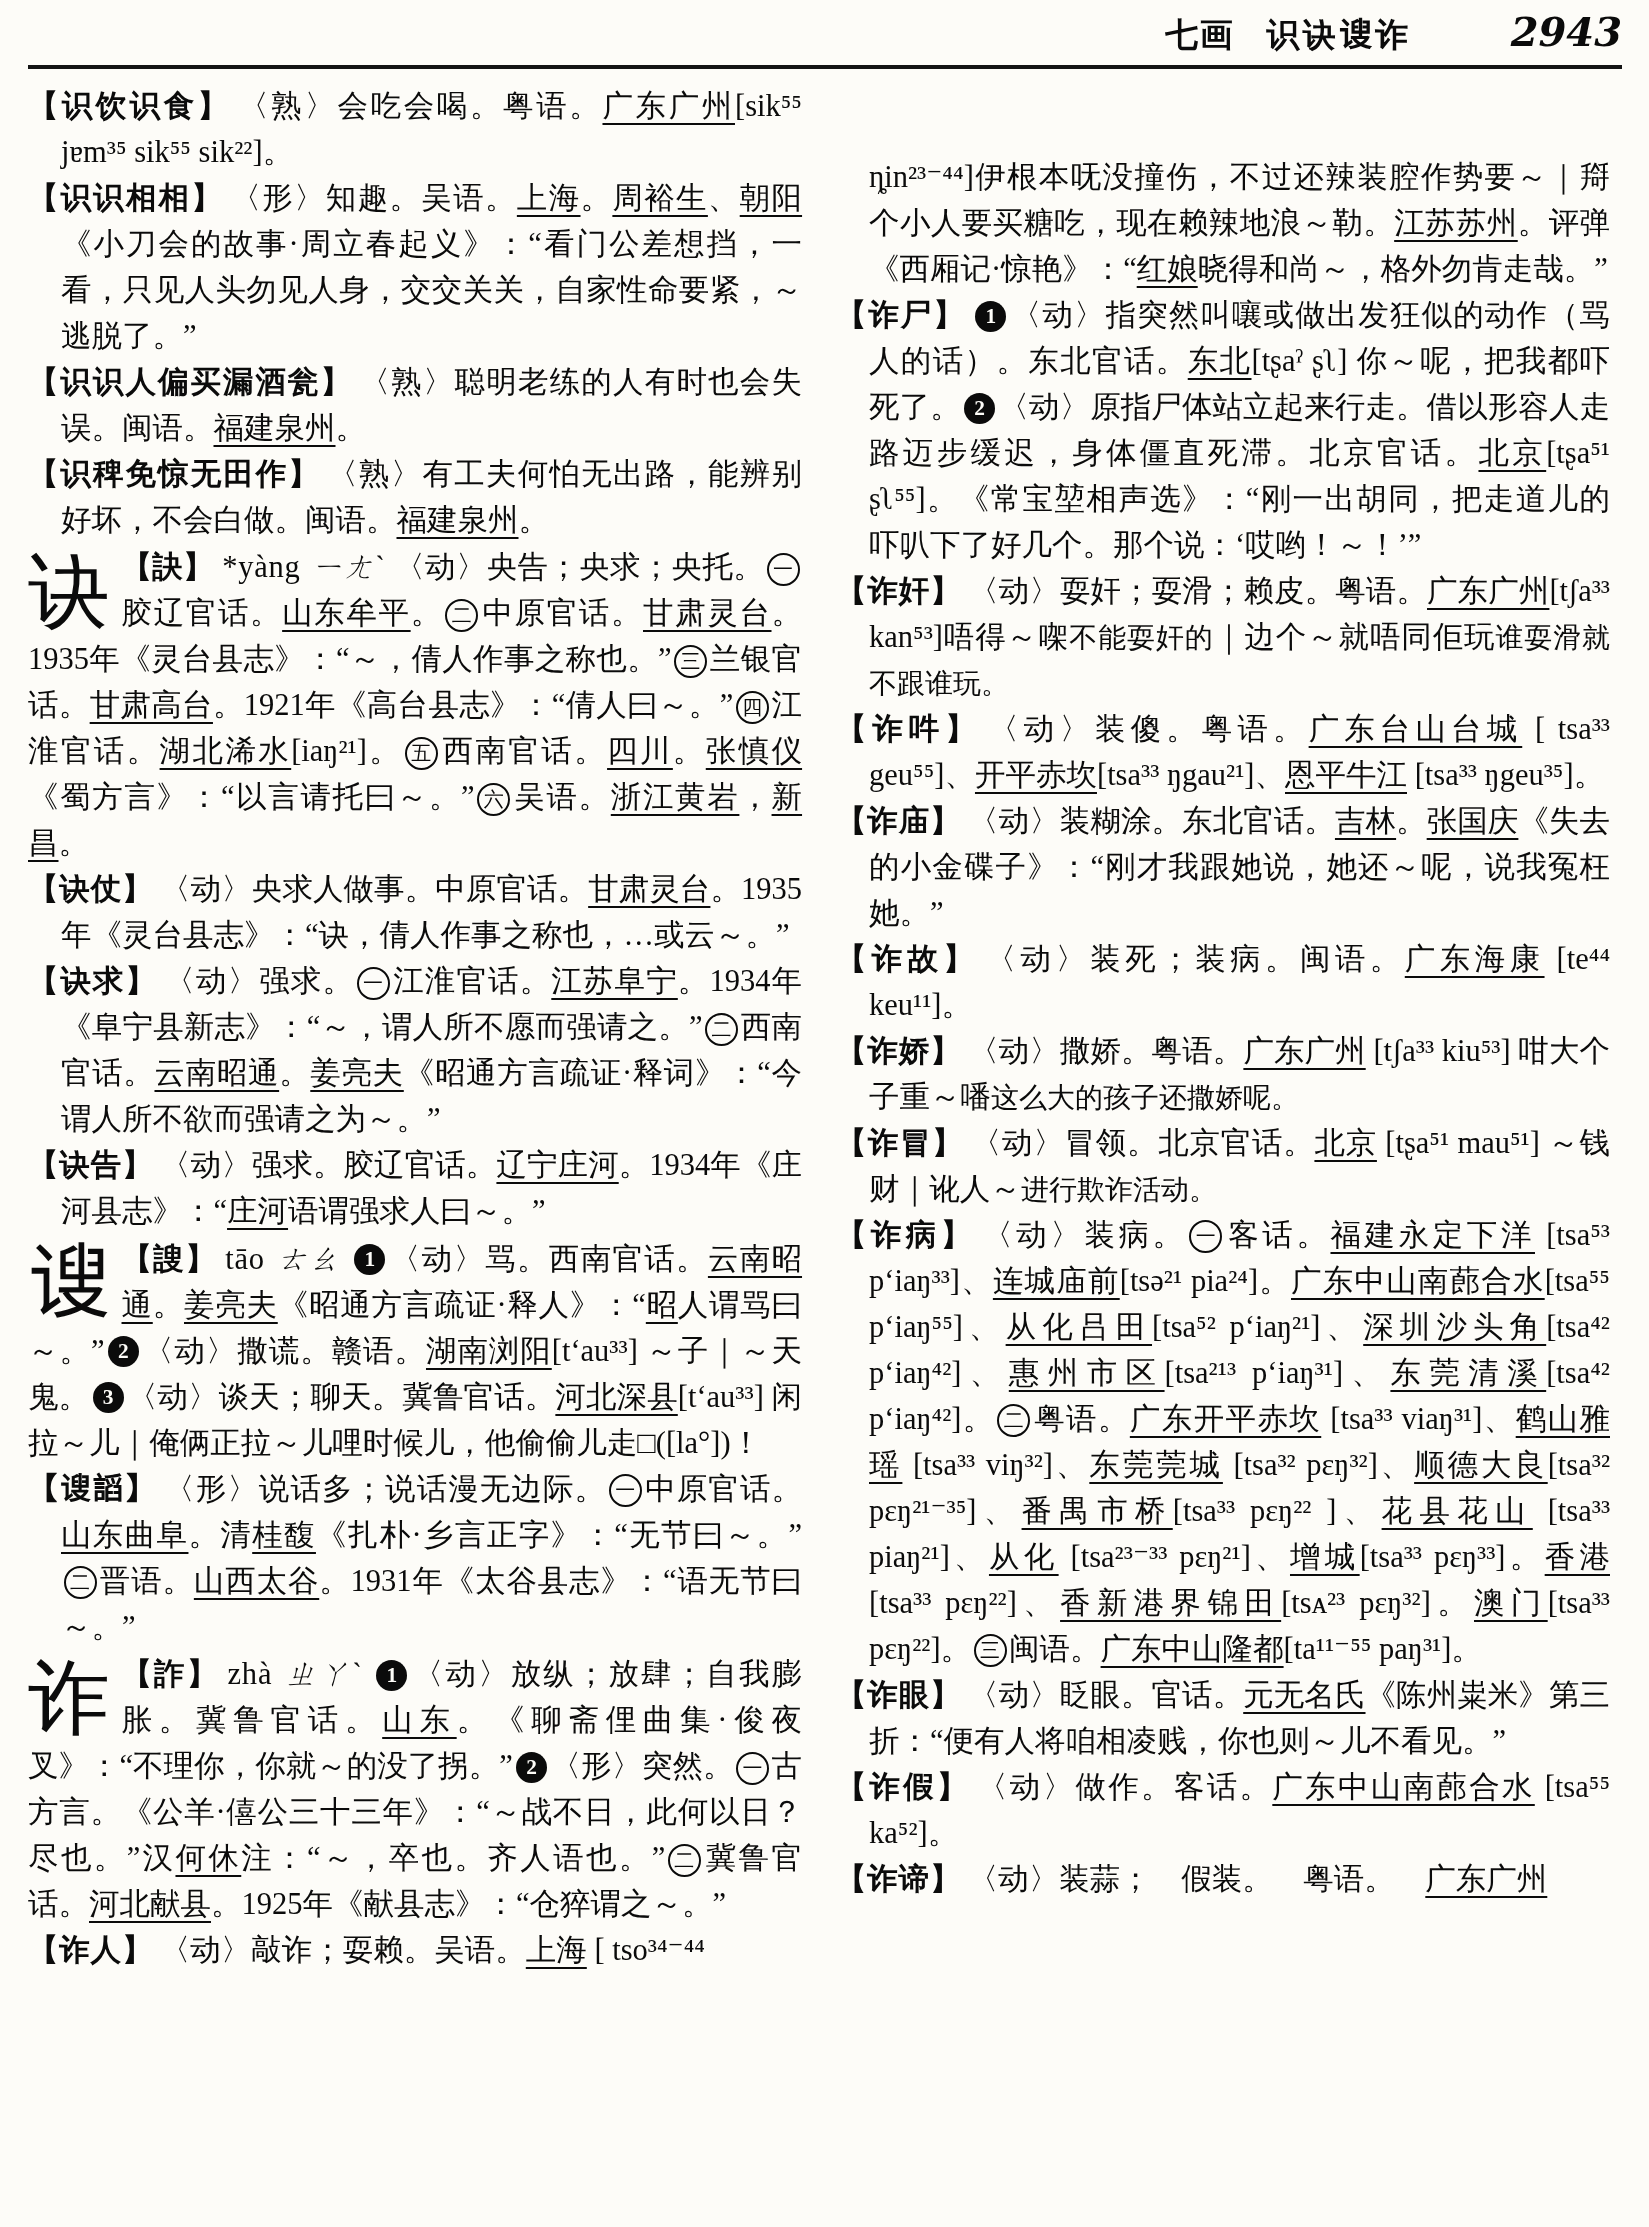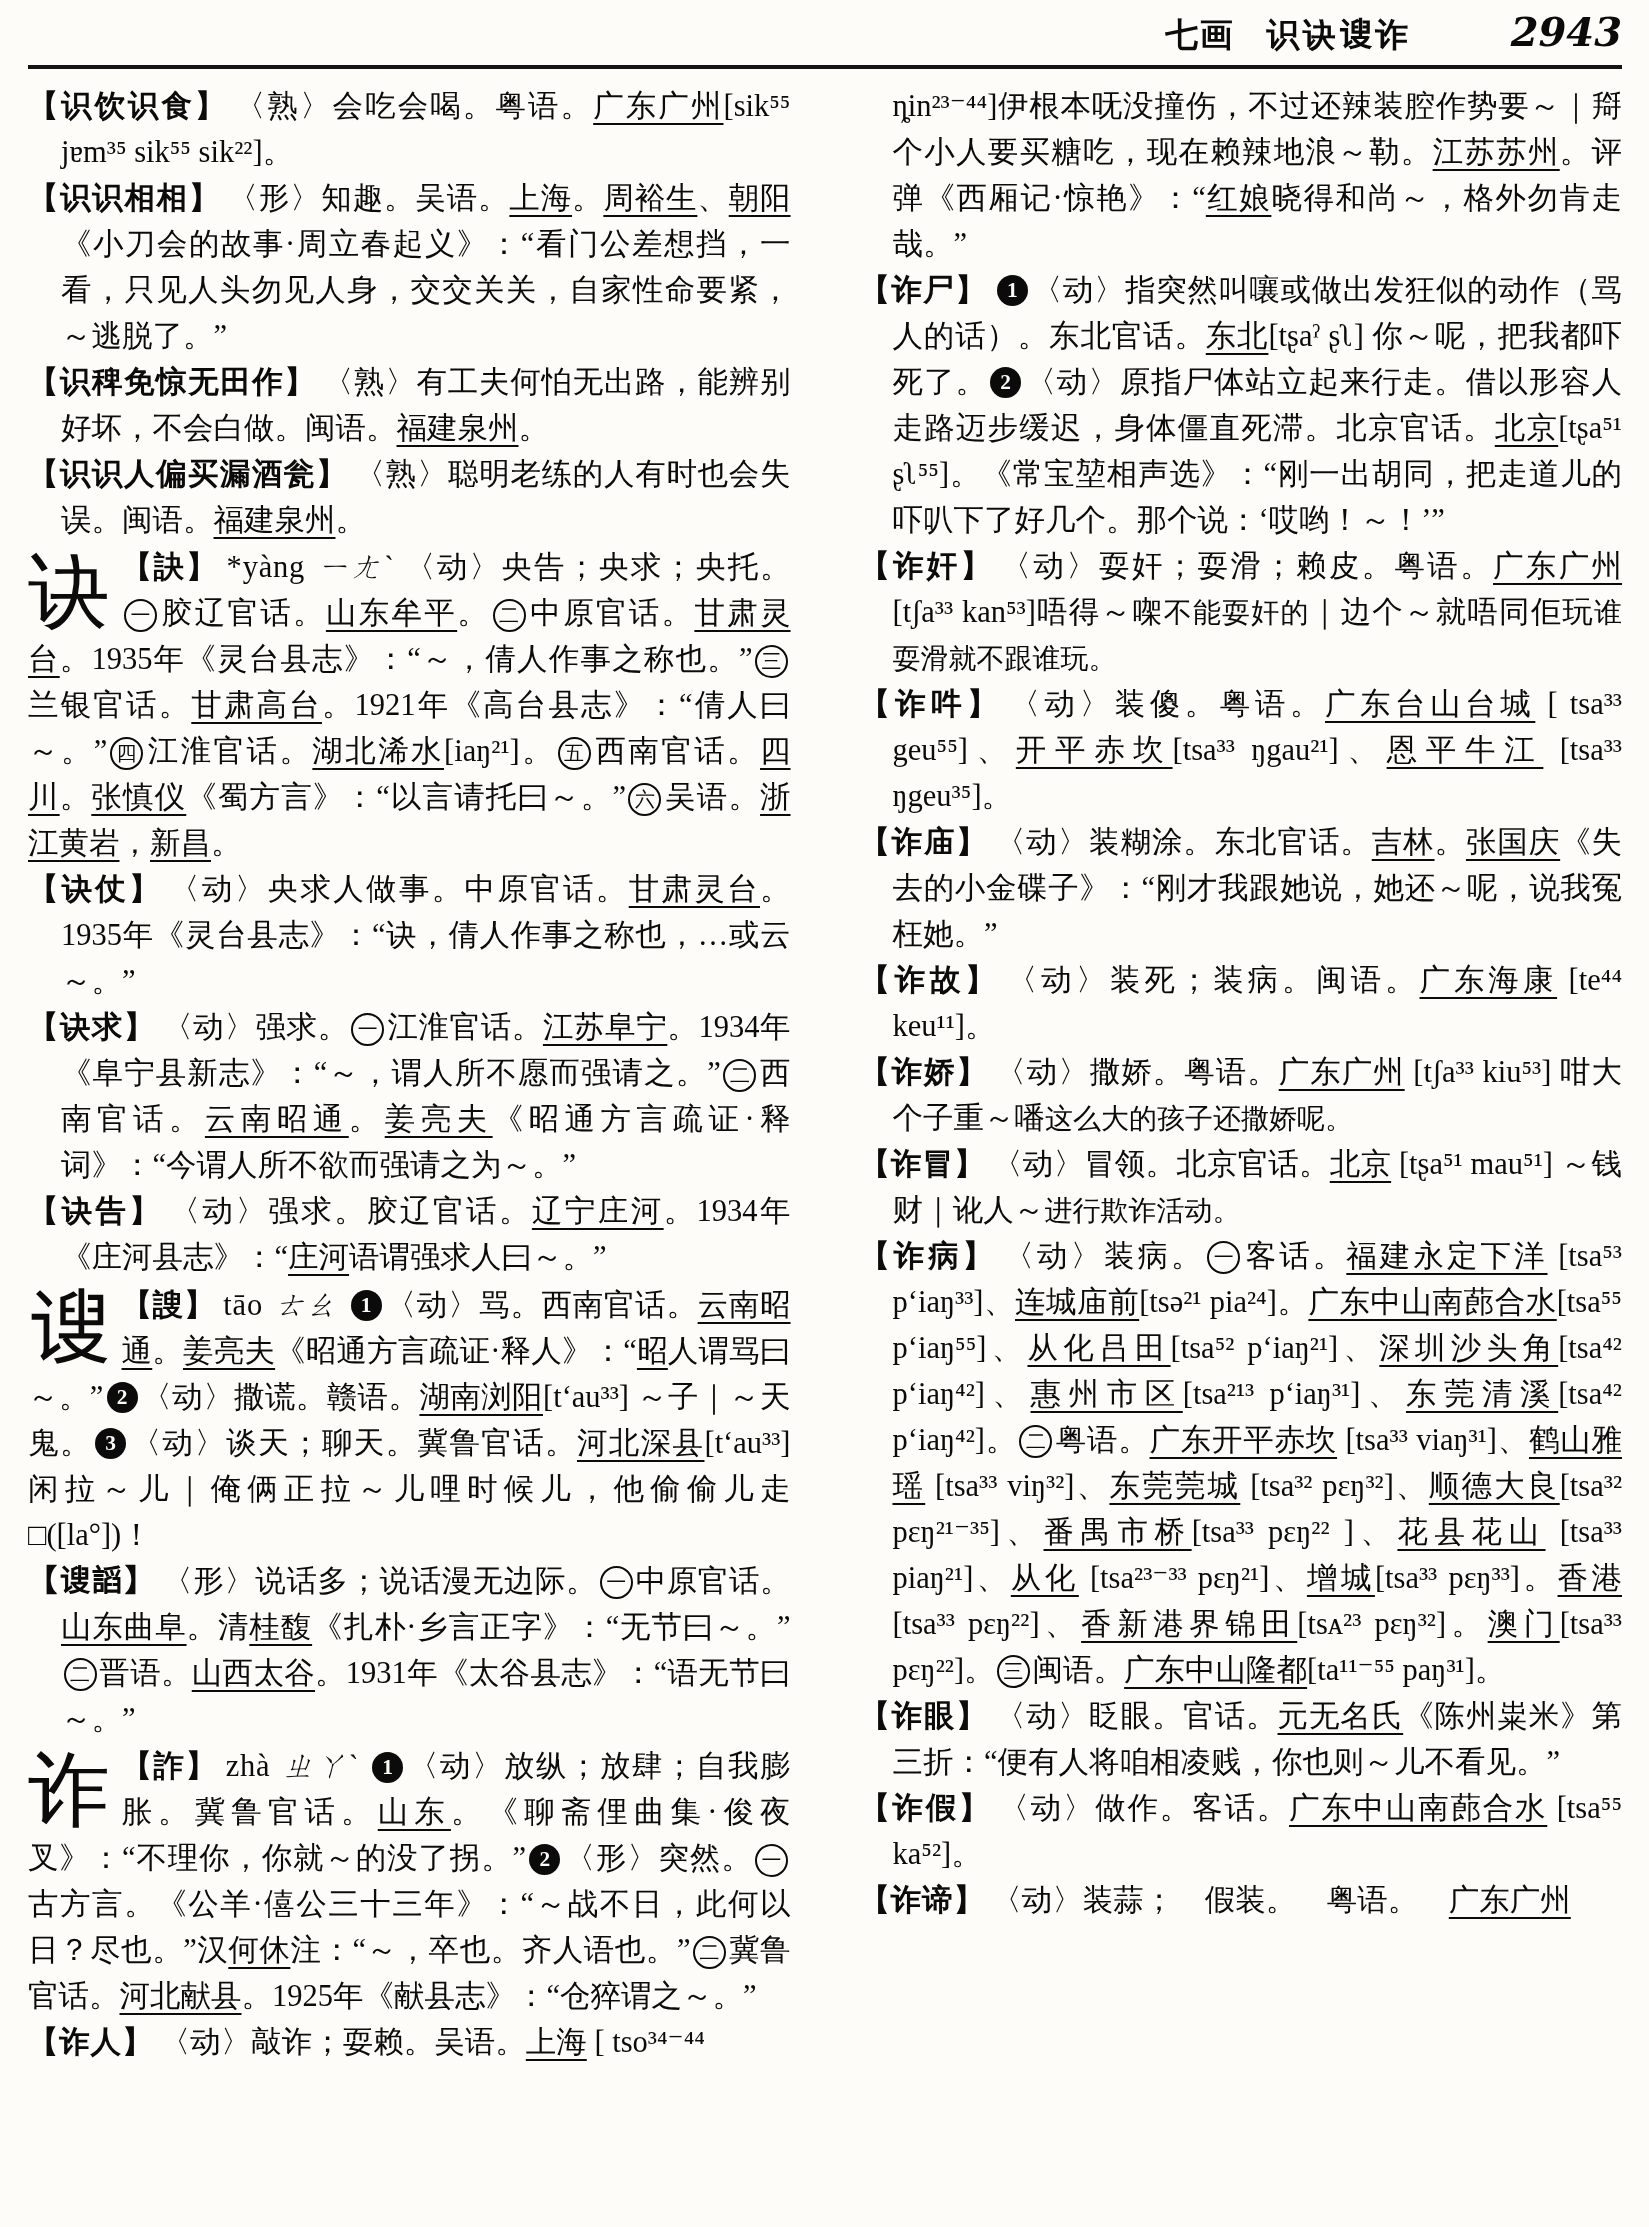--- a/index.html
+++ b/index.html
@@ -15,21 +15,21 @@
     overflow:hidden;
   }
   .hdr{
     display:flex;align-items:baseline;justify-content:flex-end;
     padding-top:8.2px;height:54px;text-align:right;
   }
   .hdr-sec{font-size:33px;font-weight:700;letter-spacing:1.6px;}
   .hdr-words{font-size:33px;font-weight:700;margin-left:32px;letter-spacing:3.3px;}
   .hdr-page{font-size:40px;font-weight:700;font-style:italic;margin-left:99px;font-family:"DejaVu Serif","Liberation Serif",serif;}
   .rule{border-top:4.1px solid #141414;margin-top:3.3px;}
-  .cols{display:flex;gap:69px;padding-top:13.2px;}
+  .cols{display:flex;gap:34px;padding-top:13.2px;align-items:center;}
   .col{
     width:774px;
     font-size:30.5px;line-height:46px;
     text-align:justify;
   }
   p.entry{margin:0;}
   p.wordent{padding-left:33px;text-indent:-33px;}
   p.cont{padding-left:33px;text-indent:0;}
   p.headent{padding-left:0;text-indent:0;margin-top:1.6px;}
   .word{font-weight:700;letter-spacing:0.8px;margin-right:6.6px;}
@@ -67,22 +67,22 @@
   <div class="hdr">
     <span class="hdr-sec">七画</span>
     <span class="hdr-words">识诀𫍲诈</span>
     <span class="hdr-page">2943</span>
   </div>
   <div class="rule"></div>
   <div class="cols">
     <div class="col">
         <p class="entry wordent"><span class="word">【识饮识食】</span><span class="">〈熟〉会吃会喝。粤语。</span><span class="u">广东广州</span><span class="">[sik⁵⁵ jɐm³⁵ sik⁵⁵ sik²²]。</span></p>
         <p class="entry wordent"><span class="word">【识识相相】</span><span class="">〈形〉知趣。吴语。</span><span class="u">上海</span><span class="">。</span><span class="u">周裕生</span><span class="">、</span><span class="u">朝阳</span><span class="">《小刀会的故事·周立春起义》：“看门公差想挡，一看，只见人头勿见人身，交交关关，自家性命要紧，～逃脱了。”</span></p>
+        <p class="entry wordent"><span class="word">【识识人偏买漏酒瓮】</span><span class="">〈熟〉聪明老练的人有时也会失误。闽语。</span><span class="u">福建泉州</span><span class="">。</span></p>
         <p class="entry wordent"><span class="word">【识稗免惊无田作】</span><span class="">〈熟〉有工夫何怕无出路，能辨别好坏，不会白做。闽语。</span><span class="u">福建泉州</span><span class="">。</span></p>
-        <p class="entry wordent"><span class="word">【识识人偏买漏酒瓮】</span><span class="">〈熟〉聪明老练的人有时也会失误。闽语。</span><span class="u">福建泉州</span><span class="">。</span></p>
         <p class="entry headent"><span class="bigchar">诀</span><span class="trad">【訣】</span><span class="pinyin">*yàng</span><span class="bopo">ㄧㄤˋ</span><span class="">〈动〉央告；央求；央托。</span><span class="circ">一</span><span class="">胶辽官话。</span><span class="u">山东牟平</span><span class="">。</span><span class="circ">二</span><span class="">中原官话。</span><span class="u">甘肃灵台</span><span class="">。1935年《灵台县志》：“～，倩人作事之称也。”</span><span class="circ">三</span><span class="">兰银官话。</span><span class="u">甘肃高台</span><span class="">。1921年《高台县志》：“倩人曰～。”</span><span class="circ">四</span><span class="">江淮官话。</span><span class="u">湖北浠水</span><span class="">[iaŋ²¹]。</span><span class="circ">五</span><span class="">西南官话。</span><span class="u">四川</span><span class="">。</span><span class="u">张慎仪</span><span class="">《蜀方言》：“以言请托曰～。”</span><span class="circ">六</span><span class="">吴语。</span><span class="u">浙江黄岩</span><span class="">，</span><span class="u">新昌</span><span class="">。</span></p>
         <p class="entry wordent"><span class="word">【诀仗】</span><span class="">〈动〉央求人做事。中原官话。</span><span class="u">甘肃灵台</span><span class="">。1935年《灵台县志》：“诀，倩人作事之称也，…或云～。”</span></p>
         <p class="entry wordent"><span class="word">【诀求】</span><span class="">〈动〉强求。</span><span class="circ">一</span><span class="">江淮官话。</span><span class="u">江苏阜宁</span><span class="">。1934年《阜宁县新志》：“～，谓人所不愿而强请之。”</span><span class="circ">二</span><span class="">西南官话。</span><span class="u">云南昭通</span><span class="">。</span><span class="u">姜亮夫</span><span class="">《昭通方言疏证·释词》：“今谓人所不欲而强请之为～。”</span></p>
         <p class="entry wordent"><span class="word">【诀告】</span><span class="">〈动〉强求。胶辽官话。</span><span class="u">辽宁庄河</span><span class="">。1934年《庄河县志》：“</span><span class="u">庄河</span><span class="">语谓强求人曰～。”</span></p>
         <p class="entry headent"><span class="bigchar">𫍲</span><span class="trad">【謏】</span><span class="pinyin">tāo</span><span class="bopo">ㄊㄠ</span><span class="disc">1</span><span class="">〈动〉骂。西南官话。</span><span class="u">云南昭通</span><span class="">。</span><span class="u">姜亮夫</span><span class="">《昭通方言疏证·释人》：“</span><span class="u">昭</span><span class="">人谓骂曰～。”</span><span class="disc">2</span><span class="">〈动〉撒谎。赣语。</span><span class="u">湖南浏阳</span><span class="">[t‘au³³] ～子｜～天鬼。</span><span class="disc">3</span><span class="">〈动〉谈天；聊天。冀鲁官话。</span><span class="u">河北深县</span><span class="">[t‘au³³] 闲拉～儿｜俺俩正拉～儿哩时候儿，他偷偷儿走□([la°])！</span></p>
         <p class="entry wordent"><span class="word">【𫍲謟】</span><span class="">〈形〉说话多；说话漫无边际。</span><span class="circ">一</span><span class="">中原官话。</span><span class="u">山东曲阜</span><span class="">。清</span><span class="u">桂馥</span><span class="">《扎朴·乡言正字》：“无节曰～。”</span><span class="circ">二</span><span class="">晋语。</span><span class="u">山西太谷</span><span class="">。1931年《太谷县志》：“语无节曰～。”</span></p>
         <p class="entry headent"><span class="bigchar">诈</span><span class="trad">【詐】</span><span class="pinyin">zhà</span><span class="bopo">ㄓㄚˋ</span><span class="disc">1</span><span class="">〈动〉放纵；放肆；自我膨胀。冀鲁官话。</span><span class="u">山东</span><span class="">。《聊斋俚曲集·俊夜叉》：“不理你，你就～的没了拐。”</span><span class="disc">2</span><span class="">〈形〉突然。</span><span class="circ">一</span><span class="">古方言。《公羊·僖公三十三年》：“～战不日，此何以日？尽也。”汉</span><span class="u">何休</span><span class="">注：“～，卒也。齐人语也。”</span><span class="circ">二</span><span class="">冀鲁官话。</span><span class="u">河北献县</span><span class="">。1925年《献县志》：“仓猝谓之～。”</span></p>
         <p class="entry wordent"><span class="word">【诈人】</span><span class="">〈动〉敲诈；耍赖。吴语。</span><span class="u">上海</span><span class=""> [ tso³⁴⁻⁴⁴</span></p>
       </div>
     <div class="col">

